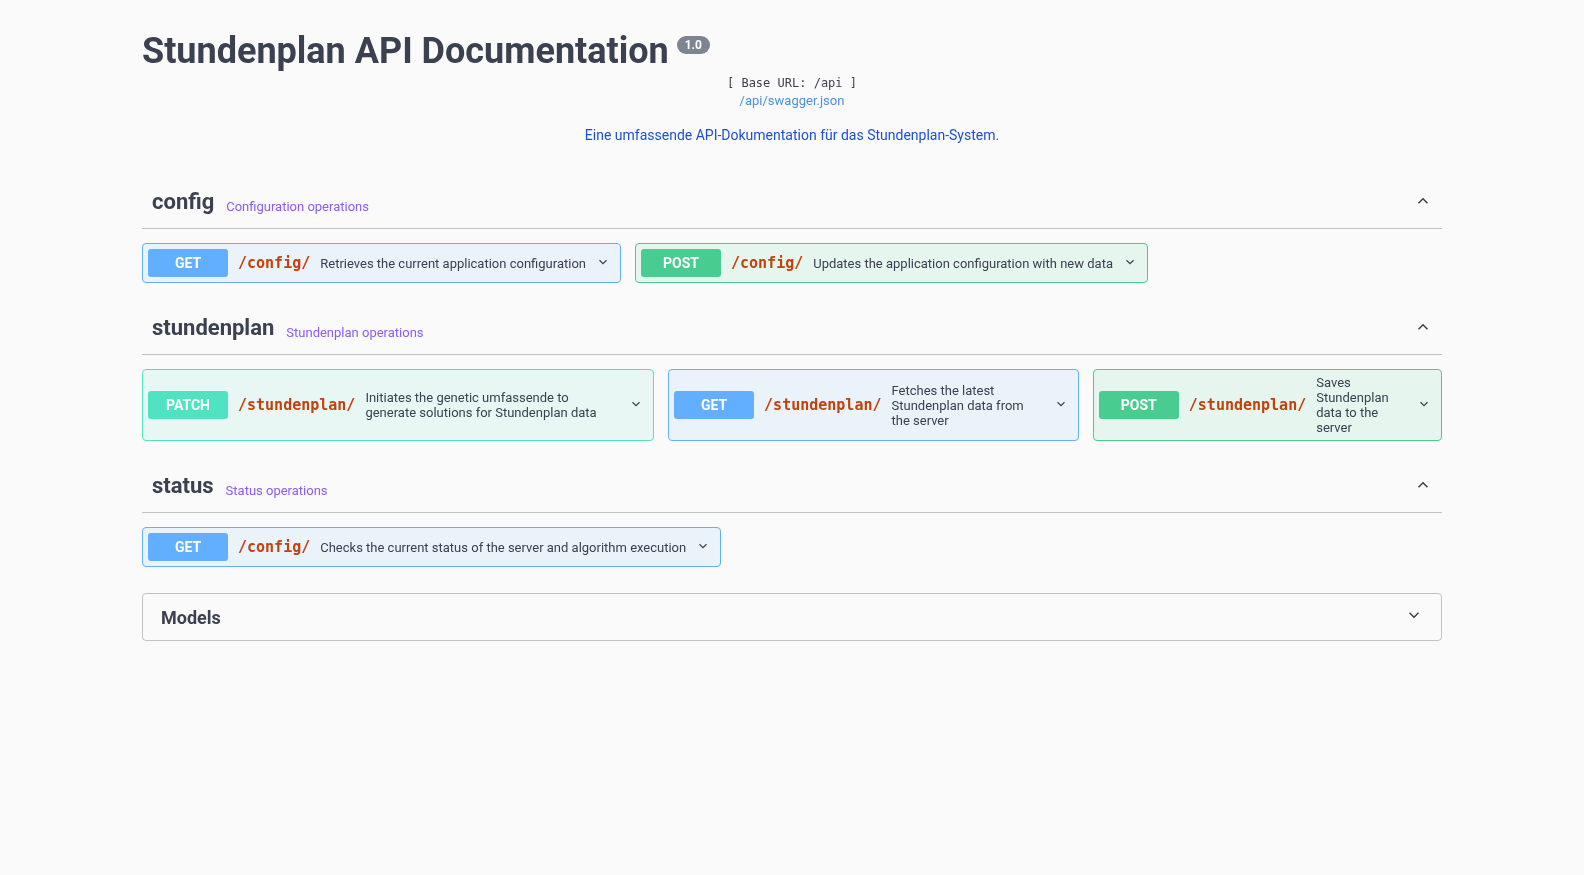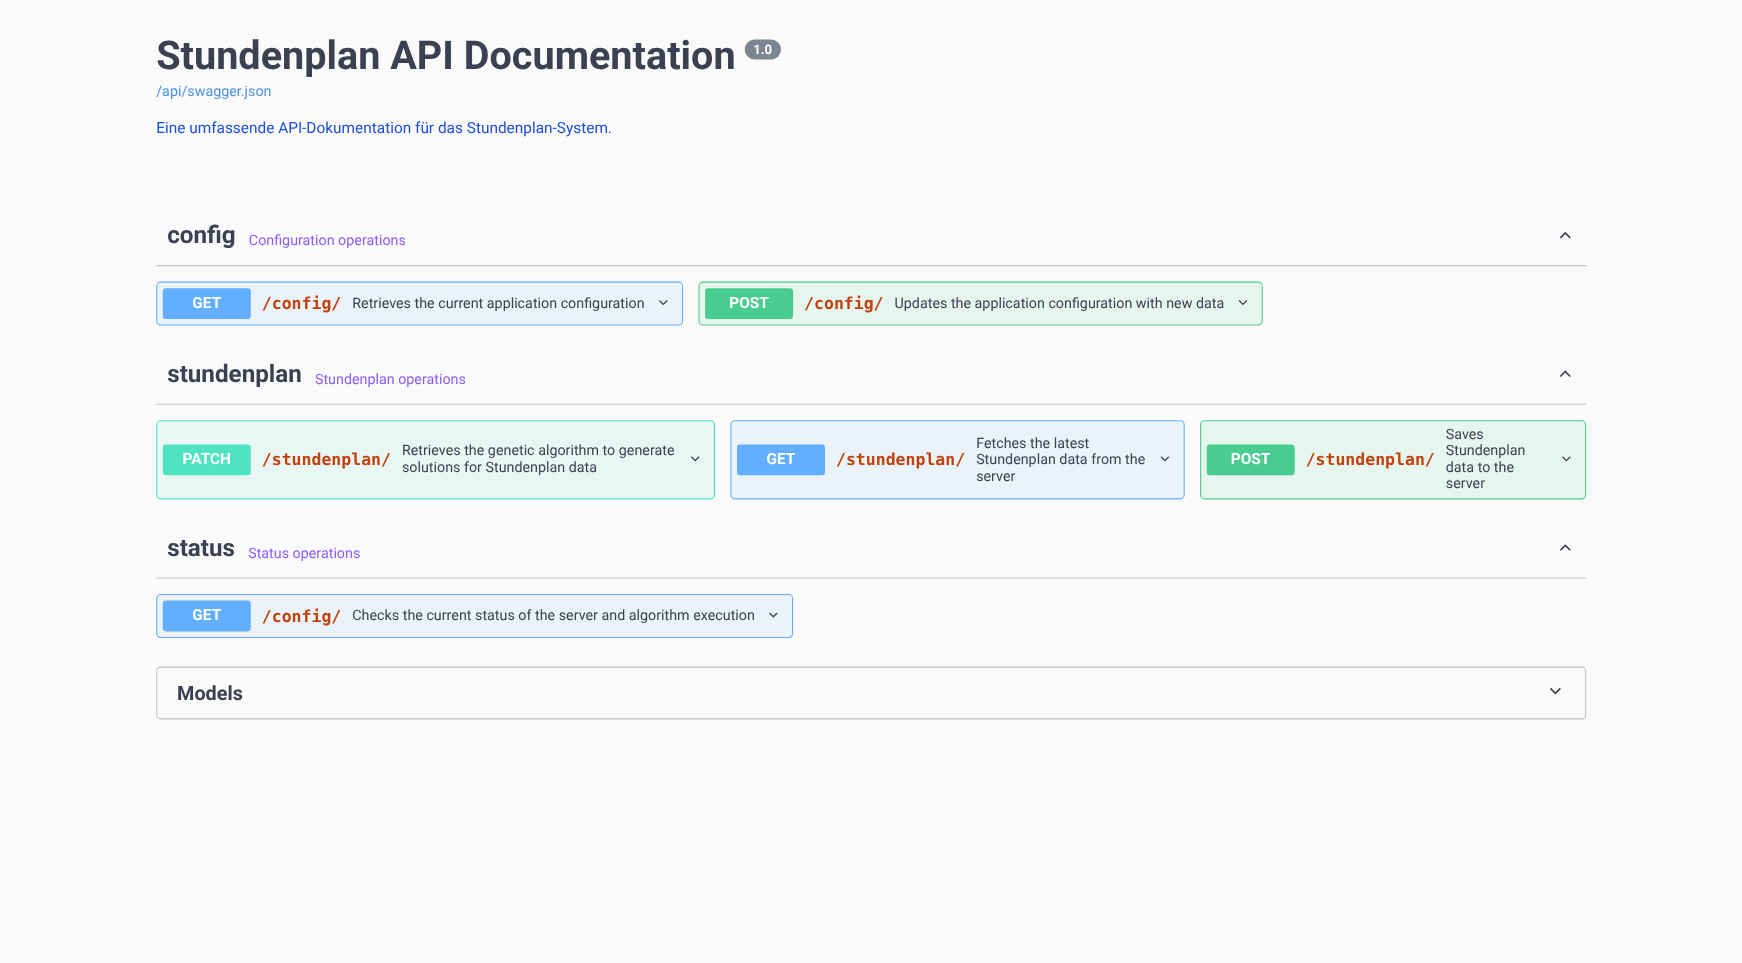--- a/index.html
+++ b/index.html
@@ -8,21 +8,22 @@
     background: #fafafa;
     color: #3b4151;
     padding: 30px 0 40px 0;
   }
   .container {
     max-width: 1400px;
     margin: 0 auto;
     padding: 0 50px;
   }
   .header {
-    margin-bottom: 63px;
+    margin-bottom: 32px;
+    text-align: center;
   }
   .title-row {
     display: flex;
     align-items: baseline;
     gap: 8px;
   }
   .title {
     font-size: 36px;
     font-weight: 700;
     color: #3b4151;
@@ -149,20 +150,21 @@
 </head>
 <body>
 
 <div class="container">
 
   <div class="header">
     <div class="title-row">
       <h1 class="title">Stundenplan API Documentation</h1>
       <span class="version-badge">1.0</span>
     </div>
+    <div class="base-url">[ Base URL: /api ]</div>
     <a href="#" class="swagger-link">/api/swagger.json</a>
     <p class="description">Eine umfassende API-Dokumentation für das Stundenplan-System.</p>
   </div>
 
   <div class="tag-section">
     <div class="tag-header">
       <span class="tag-name">config</span>
       <span class="tag-desc">Configuration operations</span>
       <span><svg class="icon" viewBox="0 0 24 24">
             <polyline points="6 15 12 9 18 15"></polyline>
@@ -193,21 +195,21 @@
       <span class="tag-name">stundenplan</span>
       <span class="tag-desc">Stundenplan operations</span>
       <span><svg class="icon" viewBox="0 0 24 24">
             <polyline points="6 15 12 9 18 15"></polyline>
           </svg></span>
     </div>
     <div class="ops">
       <div class="op op-patch">
         <span class="method method-patch">PATCH</span>
         <span class="path">/stundenplan/</span>
-        <span class="summary">Retrieves the genetic algorithm to generate solutions for Stundenplan data</span>
+        <span class="summary">Initiates the genetic umfassende to generate solutions for Stundenplan data</span>
         <span><svg class="icon icon-sm" viewBox="0 0 24 24">
               <polyline points="6 9 12 15 18 9"></polyline>
             </svg></span>
       </div>
       <div class="op op-get">
         <span class="method method-get">GET</span>
         <span class="path">/stundenplan/</span>
         <span class="summary">Fetches the latest Stundenplan data from the server</span>
         <span><svg class="icon icon-sm" viewBox="0 0 24 24">
               <polyline points="6 9 12 15 18 9"></polyline>

